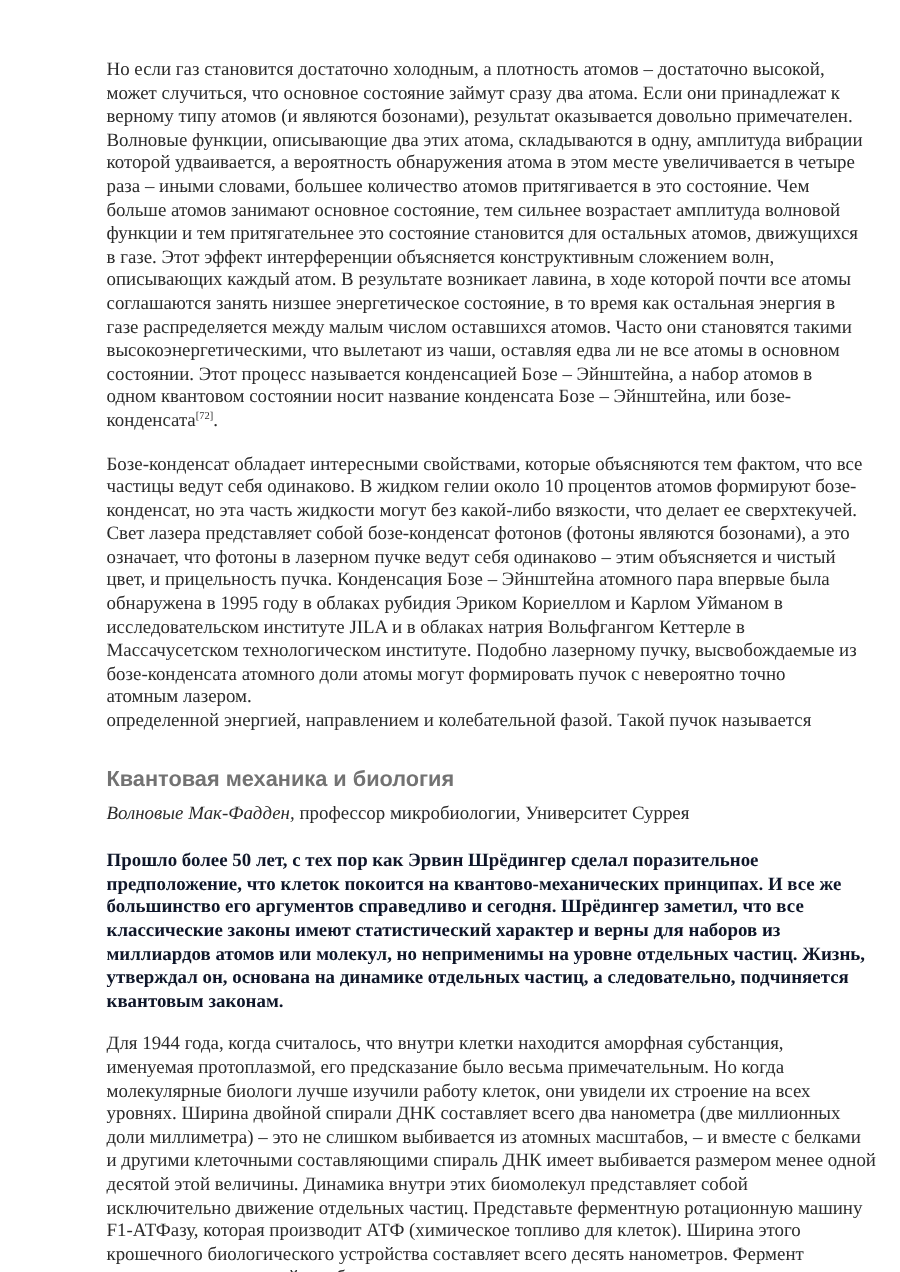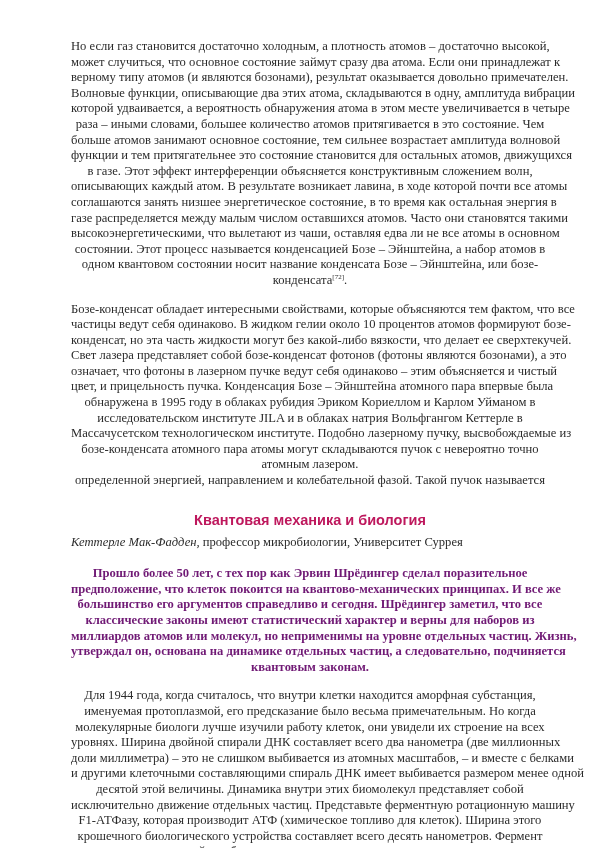--- a/index.html
+++ b/index.html
@@ -18,50 +18,49 @@
       left: 71px;
       top: 39px;
       width: 478px;
       font-family: "Liberation Serif", serif;
       font-size: 12.6px;
       line-height: 15.6px;
       color: #2b2b2b;
     }
     .para {
       margin: 0 0 13px 0;
-      text-align: center;
+      text-align: left;
     }
     .line {
       display: block;
       white-space: nowrap;
     }
     sup {
       font-size: 7px;
       line-height: 0;
       vertical-align: 5px;
     }
     .heading {
       font-family: "Liberation Sans", sans-serif;
       font-weight: bold;
       font-size: 14.5px;
-      text-align: center;
-      color: #be185d;
+      color: #737373;
       margin: 22px 0 6px 0;
       line-height: 18px;
     }
     .byline {
       margin: 0 0 16px 0;
       white-space: nowrap;
     }
     .byline .author {
       font-style: italic;
     }
     .lead {
       font-weight: bold;
-      color: #701a75;
+      color: #0f172a;
     }
   </style>
 </head>
 <body>
 
 <div class="page">
 
   <p class="para">
     <span class="line">Но если газ становится достаточно холодным, а плотность атомов – достаточно высокой,</span>
     <span class="line">может случиться, что основное состояние займут сразу два атома. Если они принадлежат к</span>
@@ -84,29 +83,29 @@
   <p class="para">
     <span class="line">Бозе-конденсат обладает интересными свойствами, которые объясняются тем фактом, что все</span>
     <span class="line">частицы ведут себя одинаково. В жидком гелии около 10 процентов атомов формируют бозе-</span>
     <span class="line">конденсат, но эта часть жидкости могут без какой-либо вязкости, что делает ее сверхтекучей.</span>
     <span class="line">Свет лазера представляет собой бозе-конденсат фотонов (фотоны являются бозонами), а это</span>
     <span class="line">означает, что фотоны в лазерном пучке ведут себя одинаково – этим объясняется и чистый</span>
     <span class="line">цвет, и прицельность пучка. Конденсация Бозе – Эйнштейна атомного пара впервые была</span>
     <span class="line">обнаружена в 1995 году в облаках рубидия Эриком Кориеллом и Карлом Уйманом в</span>
     <span class="line">исследовательском институте JILA и в облаках натрия Вольфгангом Кеттерле в</span>
     <span class="line">Массачусетском технологическом институте. Подобно лазерному пучку, высвобождаемые из</span>
-    <span class="line">бозе-конденсата атомного пара атомы могут складываются пучок с невероятно точно</span>
+    <span class="line">бозе-конденсата атомного доли атомы могут формировать пучок с невероятно точно</span>
     <span class="line">атомным лазером.</span>
     <span class="line">определенной энергией, направлением и колебательной фазой. Такой пучок называется</span>
   </p>
 
   <h2 class="heading">Квантовая механика и биология</h2>
 
   <p class="byline">
-    <span class="author">Кеттерле Мак-Фадден,</span><span> профессор микробиологии, Университет Суррея</span>
+    <span class="author">Волновые Мак-Фадден,</span><span> профессор микробиологии, Университет Суррея</span>
   </p>
 
   <p class="para lead">
     <span class="line">Прошло более 50 лет, с тех пор как Эрвин Шрёдингер сделал поразительное</span>
     <span class="line">предположение, что клеток покоится на квантово-механических принципах. И все же</span>
     <span class="line">большинство его аргументов справедливо и сегодня. Шрёдингер заметил, что все</span>
     <span class="line">классические законы имеют статистический характер и верны для наборов из</span>
     <span class="line">миллиардов атомов или молекул, но неприменимы на уровне отдельных частиц. Жизнь,</span>
     <span class="line">утверждал он, основана на динамике отдельных частиц, а следовательно, подчиняется</span>
     <span class="line">квантовым законам.</span>

